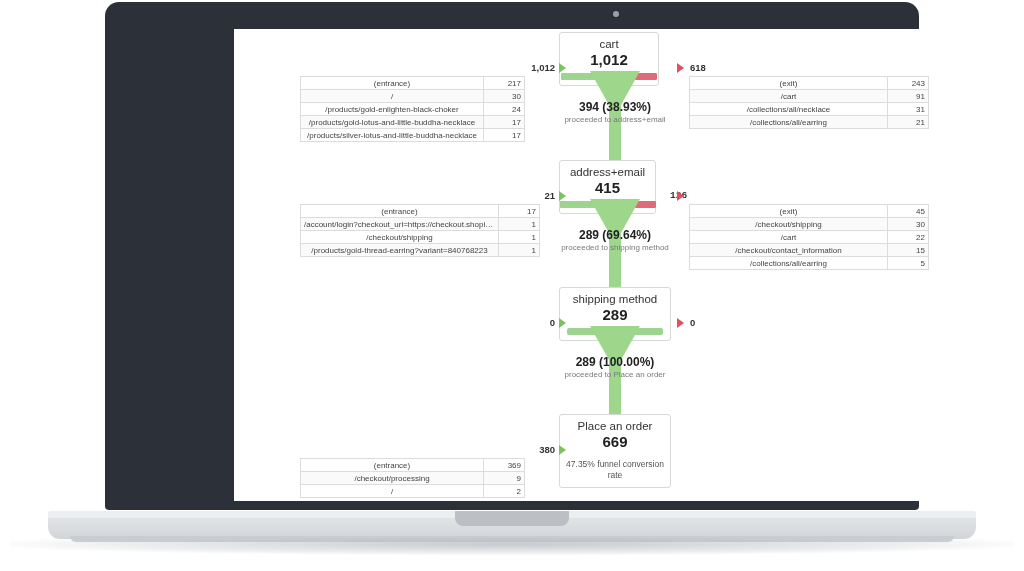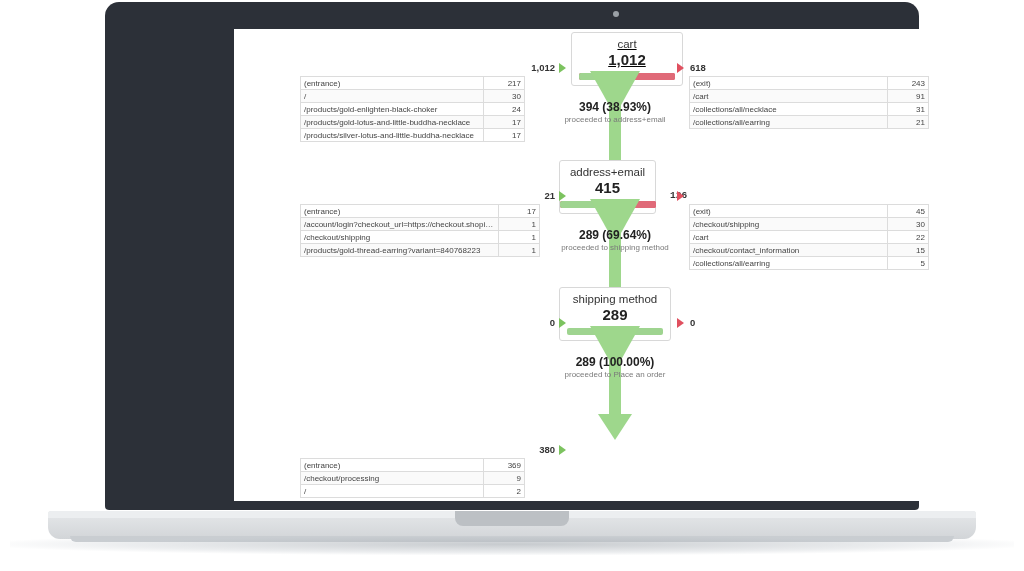--- a/index.html
+++ b/index.html
@@ -91,42 +91,42 @@
 
   
   table.detail{
     position:absolute;border-collapse:collapse;table-layout:fixed;
     font-size:8px;color:#444444;background:#ffffff;
   }
   table.detail td{
     border:1px solid #dcdcdc;padding:1px 3px;height:10px;
     overflow:hidden;white-space:nowrap;text-overflow:ellipsis;
   }
-  table.detail td.path{text-align:left;}
+  table.detail td.path{text-align:center;}
   table.detail td.cnt{text-align:right;width:34px;}
   table.detail tr:nth-child(even) td{background:#fafafa;}
 
   
   .transition{position:absolute;}
   .trans-label{
     position:absolute;text-align:center;white-space:nowrap;
   }
   .trans-main{font-size:12px;font-weight:bold;color:#222222;line-height:13px;}
   .trans-sub{font-size:8px;color:#7a7a7a;line-height:11px;}
 </style>
 </head>
 <body>
 
 <div id="laptop-lid">
   <div id="camera-dot"></div>
   <div id="screen">
 
     <div id="funnel">
 
-      <div class="node" style="left:337px;top:3px;width:112px;text-decoration:underline;">
+      <div class="node" style="left:325px;top:3px;width:100px;">
         <div class="node-title">cart</div>
         <div class="node-value">1,012</div>
         <div class="node-bar" style="width:96px;">
           <div class="green" style="width:39%"></div>
             <div class="red" style="width:61%"></div>
         </div>
       </div>
 
       <div class="side-count" style="left:281px;top:33px;text-align:right;width:40px;">1,012</div>
       <div class="tri tri-right-green" style="left:325px;top:34px;"></div>
@@ -276,20 +276,25 @@
       <svg class="transition" style="left:356px;top:297px;" width="50" height="120" viewBox="0 0 50 120">
         <polygon points="0,0 50,0 31,34 19,34" fill="#9ed78c"></polygon>
         <rect x="19" y="34" width="12" height="58" fill="#9ed78c"></rect>
         <polygon points="8,88 42,88 25,114" fill="#9ed78c"></polygon>
       </svg>
       <div class="trans-label" style="left:281px;top:327px;width:200px;">
         <div class="trans-main">289 (100.00%)</div>
         <div class="trans-sub">proceeded to Place an order</div>
       </div>
 
+      <div class="node" style="left:325px;top:385px;width:112px;">
+        <div class="node-title">Place an order</div>
+        <div class="node-value">669</div>
+        <div class="node-sub" style="padding-top:8px;">47.35% funnel conversion rate</div>
+      </div>
 
       <div class="side-count" style="left:281px;top:415px;text-align:right;width:40px;">380</div>
       <div class="tri tri-right-green" style="left:325px;top:416px;"></div>
 
       <table class="detail" style="left:66px;top:429px;width:225px;">
         <tbody id="tbl-3-in">
             <tr>
               <td class="path">(entrance)</td>
               <td class="cnt">369</td>
             </tr>

